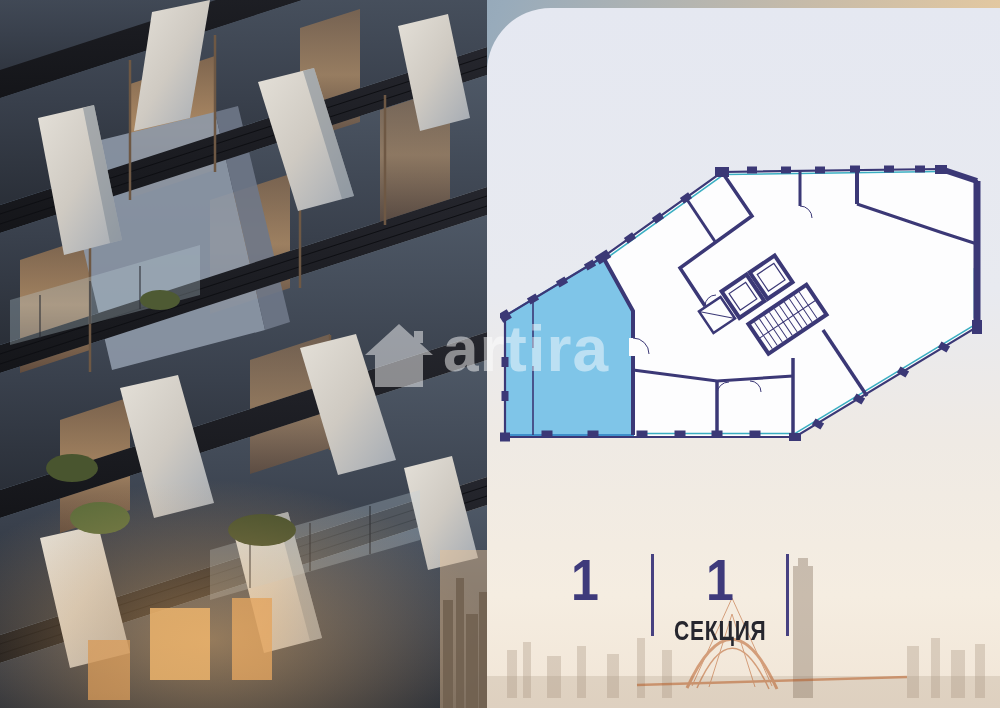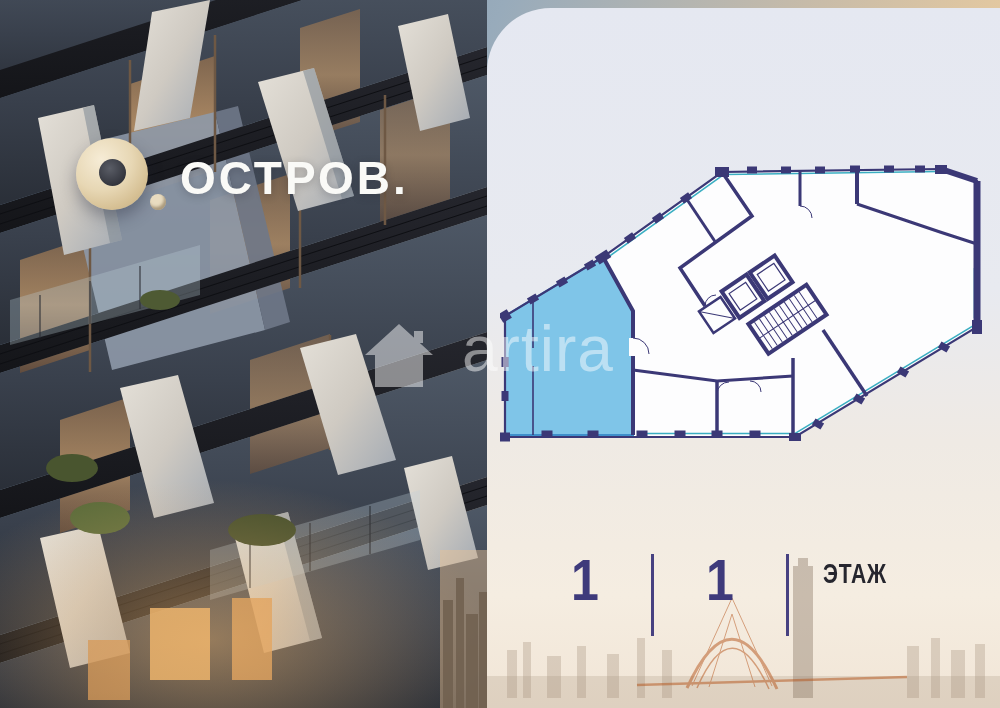--- a/index.html
+++ b/index.html
@@ -35,21 +35,21 @@
   .info-col{width:132px;text-align:center;}
   .info-num{display:inline-block;font-size:57px;line-height:1;font-weight:700;
     color:var(--number);transform:scaleX(.88);}
   .info-label{display:inline-block;margin-top:7px;font-size:27px;font-weight:700;
     letter-spacing:1px;color:var(--label);transform:scaleX(.78);white-space:nowrap;}
   .info-div{width:3px;height:82px;background:var(--divider);margin-top:2px;}
   
   .watermark{position:absolute;left:360px;top:318px;display:flex;align-items:center;
     z-index:40;pointer-events:none;}
   .wm-house{opacity:.48;}
-  .wm-text{margin-left:24px;font-size:64px;font-weight:400;letter-spacing:1px;
+  .wm-text{margin-left:5px;font-size:64px;font-weight:700;letter-spacing:1px;
     color:#FFFFFF;opacity:.48;transform:translateY(-6px);}
 </style>
 </head>
 <body>
 
 <div class="stage">
   <div class="bg-sky"></div>
 
   <svg class="photo" viewBox="0 0 487 708">
     <defs>
@@ -167,27 +167,20 @@
     <polygon points="452,0 487,0 487,708 468,708 456,300" style="fill:#C7BBA6" opacity=".0"></polygon>
     <rect x="440" y="550" width="47" height="158" fill="#E8C193" opacity=".45"></rect>
     <g fill="#70604F" opacity=".85">
       <rect x="443" y="600" width="10" height="108"></rect>
       <rect x="456" y="578" width="8" height="130"></rect>
       <rect x="466" y="614" width="12" height="94"></rect>
       <rect x="479" y="592" width="8" height="116"></rect>
     </g>
   </svg>
 
-  <div class="logo">
-    <div class="o-mark">
-      <div class="o-hole"></div>
-      <div class="o-dot"></div>
-    </div>
-    <div class="logo-text">ОСТРОВ.</div>
-  </div>
 
   <div class="card">
 
     <svg class="cityscape" viewBox="0 0 513 170">
       <rect x="0" y="138" width="513" height="32" fill="#9C8874" opacity=".22"></rect>
       <g fill="#A4907C" opacity=".32">
         <rect x="20" y="112" width="10" height="48"></rect>
           <rect x="36" y="104" width="8" height="56"></rect>
         <rect x="60" y="118" width="14" height="42"></rect>
           <rect x="90" y="108" width="9" height="52"></rect>
@@ -294,24 +287,24 @@
       </g>
     </svg>
 
     <div class="info">
       <div class="info-col">
         <div><span class="info-num">1</span></div>
       </div>
       <div class="info-div"></div>
       <div class="info-col">
         <div><span class="info-num">1</span></div>
+        <div><span class="info-label">СЕКЦИЯ</span></div>
       </div>
       <div class="info-div"></div>
       <div class="info-col">
-        <div><span class="info-label">ЭТАЖ</span></div>
       </div>
     </div>
   </div>
 
   <div class="watermark">
     <svg class="wm-house" width="78" height="72" viewBox="0 0 78 72">
       <path fill="#FFFFFF" d="M54,12 h9 v12 h-9 z M39,5 L73,36 L63,36 L63,68 L15,68 L15,36 L5,36 Z"></path>
     </svg>
     <div class="wm-text">artira</div>
   </div>

